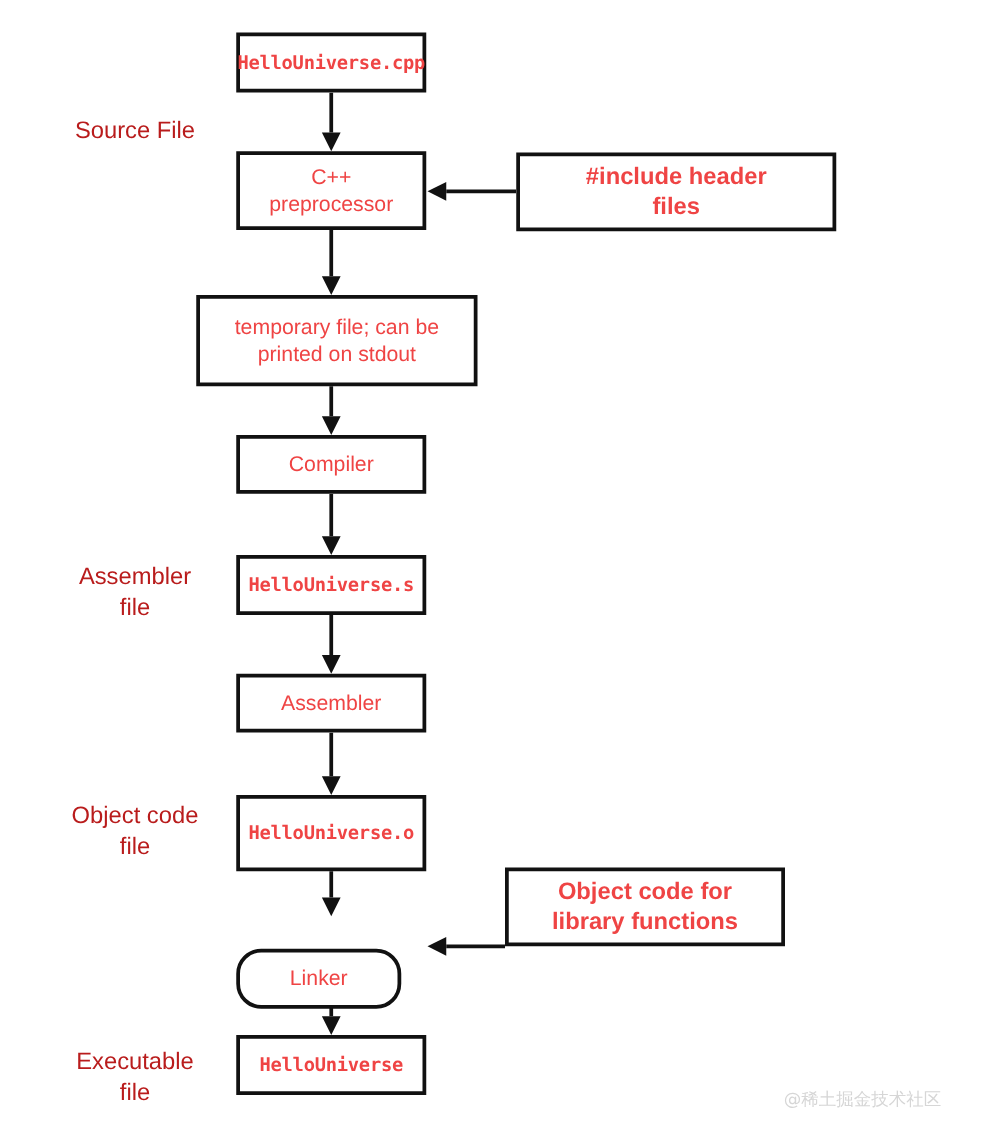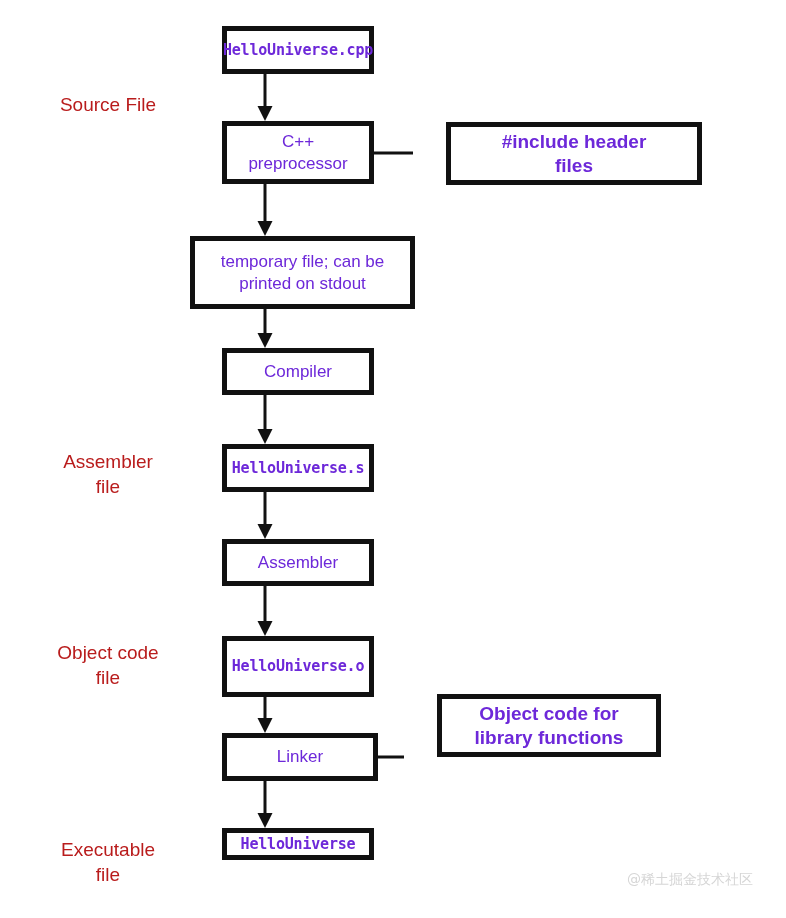--- a/index.html
+++ b/index.html
@@ -11,29 +11,28 @@
     position: relative;
     width: 786px;
     height: 918px;
     background: #ffffff;
     overflow: hidden;
     font-family: "Liberation Sans", sans-serif;
   }
   .node {
     position: absolute;
     box-sizing: border-box;
-    border: 5px solid #000000;
+    border: 3px solid #000000;
     background: #ffffff;
     display: flex;
     align-items: center;
     justify-content: center;
     text-align: center;
-    color: #6d28d9;
+    color: #ef4444;
     line-height: 1.25;
-    margin-left: 33px;
   }
   .node.mono {
     font-family: "DejaVu Sans Mono", monospace;
     font-size: 15px;
     font-weight: 700;
     letter-spacing: -0.2px;
   }
   .node.sans {
     font-family: "Liberation Sans", sans-serif;
     font-size: 17px;
@@ -121,24 +120,24 @@
       <div class="node sans" style="left: 189px; top: 121px; width: 152px; height: 63px; border-color: rgb(17, 17, 17); white-space: pre-line;">C++
 preprocessor</div>
       <div class="node sans-bold" style="left: 413px; top: 122px; width: 256px; height: 63px; border-color: rgb(17, 17, 17); white-space: pre-line;">#include header
 files</div>
       <div class="node sans" style="left: 157px; top: 236px; width: 225px; height: 73px; border-color: rgb(17, 17, 17); white-space: pre-line;">temporary file; can be
 printed on stdout</div>
       <div class="node sans" style="left: 189px; top: 348px; width: 152px; height: 47px; border-color: rgb(17, 17, 17); white-space: pre-line;">Compiler</div>
       <div class="node mono" style="left: 189px; top: 444px; width: 152px; height: 48px; border-color: rgb(17, 17, 17); white-space: pre-line;">HelloUniverse.s</div>
       <div class="node sans" style="left: 189px; top: 539px; width: 152px; height: 47px; border-color: rgb(17, 17, 17); white-space: pre-line;">Assembler</div>
       <div class="node mono" style="left: 189px; top: 636px; width: 152px; height: 61px; border-color: rgb(17, 17, 17); white-space: pre-line;">HelloUniverse.o</div>
-      <div class="node sans" style="left: 189px; top: 733px; width: 156px; height: 48px; border-color: rgb(17, 17, 17); white-space: pre-line;">Linker</div>
+      <div class="node sans" style="left: 189px; top: 759px; width: 132px; height: 48px; border-color: rgb(17, 17, 17); white-space: pre-line; border-radius: 20px;">Linker</div>
       <div class="node sans-bold" style="left: 404px; top: 694px; width: 224px; height: 63px; border-color: rgb(17, 17, 17); white-space: pre-line;">Object code for
 library functions</div>
-      <div class="node mono" style="left: 189px; top: 828px; width: 152px; height: 32px; border-color: rgb(17, 17, 17); white-space: pre-line;">HelloUniverse</div>
+      <div class="node mono" style="left: 189px; top: 828px; width: 152px; height: 48px; border-color: rgb(17, 17, 17); white-space: pre-line;">HelloUniverse</div>
     </div>
   <div id="labels-layer">
       <div class="stage-label" style="left: 33px; top: 93px; width: 150px;">Source File</div>
       <div class="stage-label" style="left: 33px; top: 450px; width: 150px;">Assembler
 file</div>
       <div class="stage-label" style="left: 26px; top: 641px; width: 164px;">Object code
 file</div>
       <div class="stage-label" style="left: 28px; top: 838px; width: 160px;">Executable
 file</div>
     </div>

